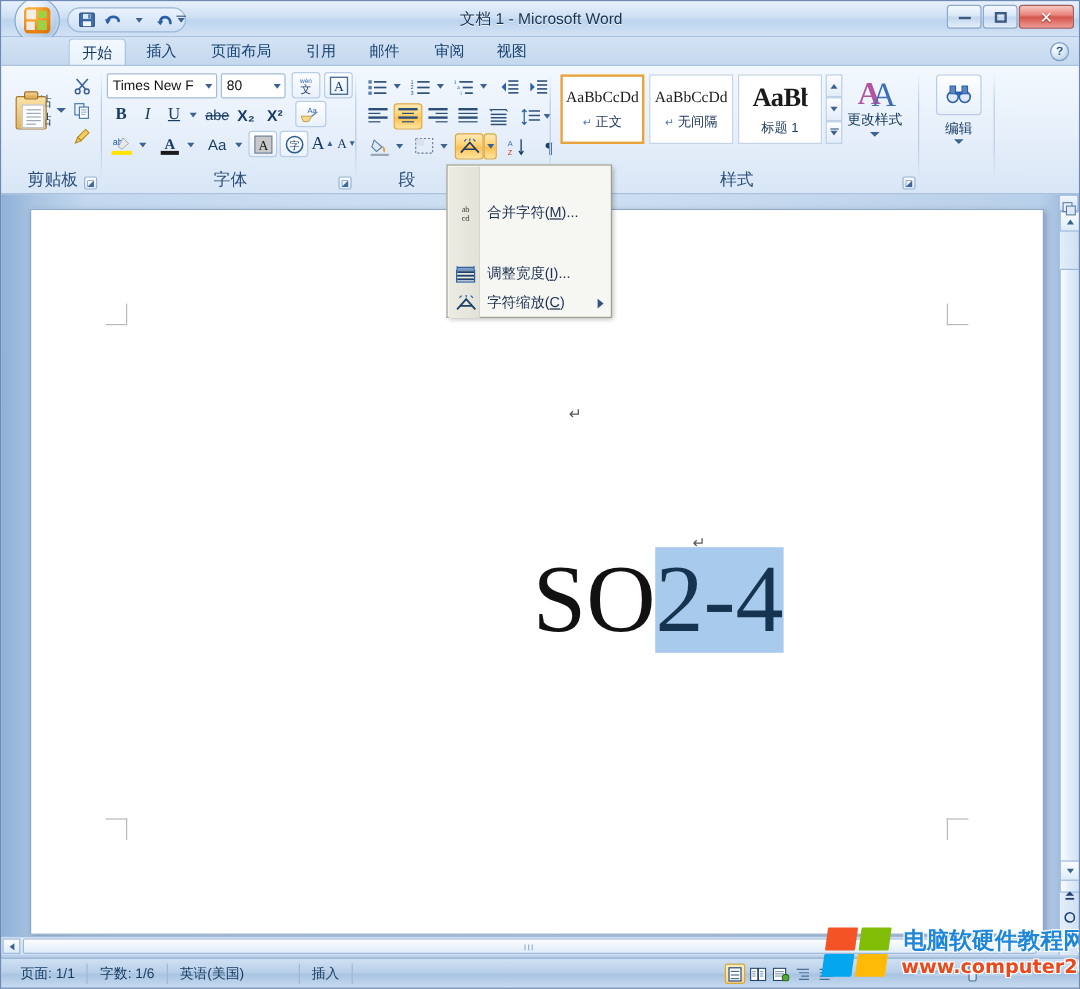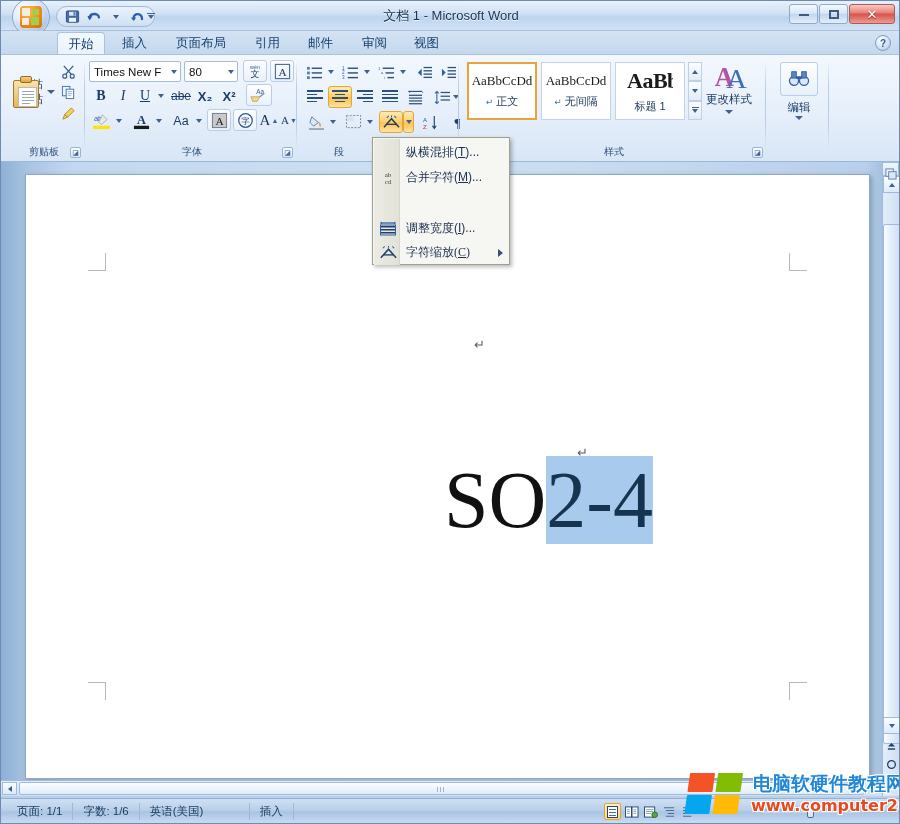--- a/index.html
+++ b/index.html
@@ -109,21 +109,21 @@
     position:absolute; left:0; top:53px; width:900px; height:108px;
     background: linear-gradient(180deg,#f3f8fe 0%,#e6effa 55%,#d8e6f6 100%);
     border-top:1px solid #a9c3df;
     border-bottom:1px solid #9db7d6;
   }
   .rgroup{
     position:absolute; top:1px; height:105px;
   }
   .rgroup .glabel{
     position:absolute; bottom:2px; width:100%; text-align:center;
-    font-size:10px; color:#2b4e79;
+    font-size:14px; color:#2b4e79;
   }
   .gsep{ position:absolute; top:4px; width:1px; height:90px;
          background:linear-gradient(180deg,rgba(255,255,255,0),#b9cde6 30%,#b9cde6 70%,rgba(255,255,255,0)); }
   .dlauncher{ position:absolute; bottom:3px; width:11px;height:11px;
     border:1px solid #9ab5d4; border-radius:2px;
     background: linear-gradient(180deg,#fbfdff,#dbe8f7);
     display:flex;align-items:center;justify-content:center; font-size:7px;color:#41679a;}
 
   
   #grp-clip{ left:2px; width:82px; }
@@ -774,24 +774,20 @@
       </div>
       <div style="position:absolute;left:0;top:44px;width:60px;text-align:center;font-size:11.5px;color:#14395f;">编辑</div>
       <div style="position:absolute;left:26px;top:60px;width:0;height:0;border-left:4px solid transparent;border-right:4px solid transparent;border-top:4px solid #3d628f;"></div>
       <div class="gsep" style="left:59px;"></div>
     </div>
   </div>
 
   <div id="asian-menu">
     <div class="gutter"></div>
 
-    <div class="mi" style="top:2px;">
-      <span class="mi-ico"></span>
-      <span><span>纵横混排(</span><u>T</u><span>)...</span></span>
-    </div>
 
     <div class="mi" style="top:27px;">
       <span class="mi-ico">
         <svg width="18" height="18" viewBox="0 0 18 18">
           <text x="9" y="8" font-size="7" text-anchor="middle" fill="#3a3a3a" font-family="Liberation Serif">ab</text>
           <text x="9" y="15" font-size="7" text-anchor="middle" fill="#3a3a3a" font-family="Liberation Serif">cd</text>
         </svg>
       </span>
       <span><span>合并字符(</span><u>M</u><span>)...</span></span>
     </div>
@@ -804,21 +800,21 @@
           <path d="M1.5 1.5 L3.5 3 L1.5 4.5 M16.5 1.5 L14.5 3 L16.5 4.5" fill="#2c5fa8"></path>
           <rect x="2" y="6" width="14" height="1.5" fill="#1f3f6b"></rect>
           <rect x="2" y="9" width="14" height="1.5" fill="#1f3f6b"></rect>
           <rect x="2" y="12" width="14" height="1.5" fill="#1f3f6b"></rect>
           <rect x="1.5" y="5" width="15" height="10" fill="none" stroke="#2c5fa8" stroke-width="1"></rect>
         </svg>
       </span>
       <span><span>调整宽度(</span><u>I</u><span>)...</span></span>
     </div>
 
-    <div class="mi" style="top:102px;font-family:Liberation Serif, serif;">
+    <div class="mi" style="top:102px;">
       <span class="mi-ico">
         <svg width="19" height="16" viewBox="0 0 20 16">
           <path d="M2 13 L10 4 L18 13" stroke="#1f3f6b" stroke-width="1.6" fill="none"></path>
           <path d="M5 10 L15 10" stroke="#1f3f6b" stroke-width="1.4"></path>
           <path d="M4 3 L6 1 M14 1 L16 3 M10 0.5 L10 2.5" stroke="#2c5fa8" stroke-width="1.1"></path>
         </svg>
       </span>
       <span><span>字符缩放(</span><u>C</u><span>)</span></span>
       <span class="submark"></span>
     </div>

